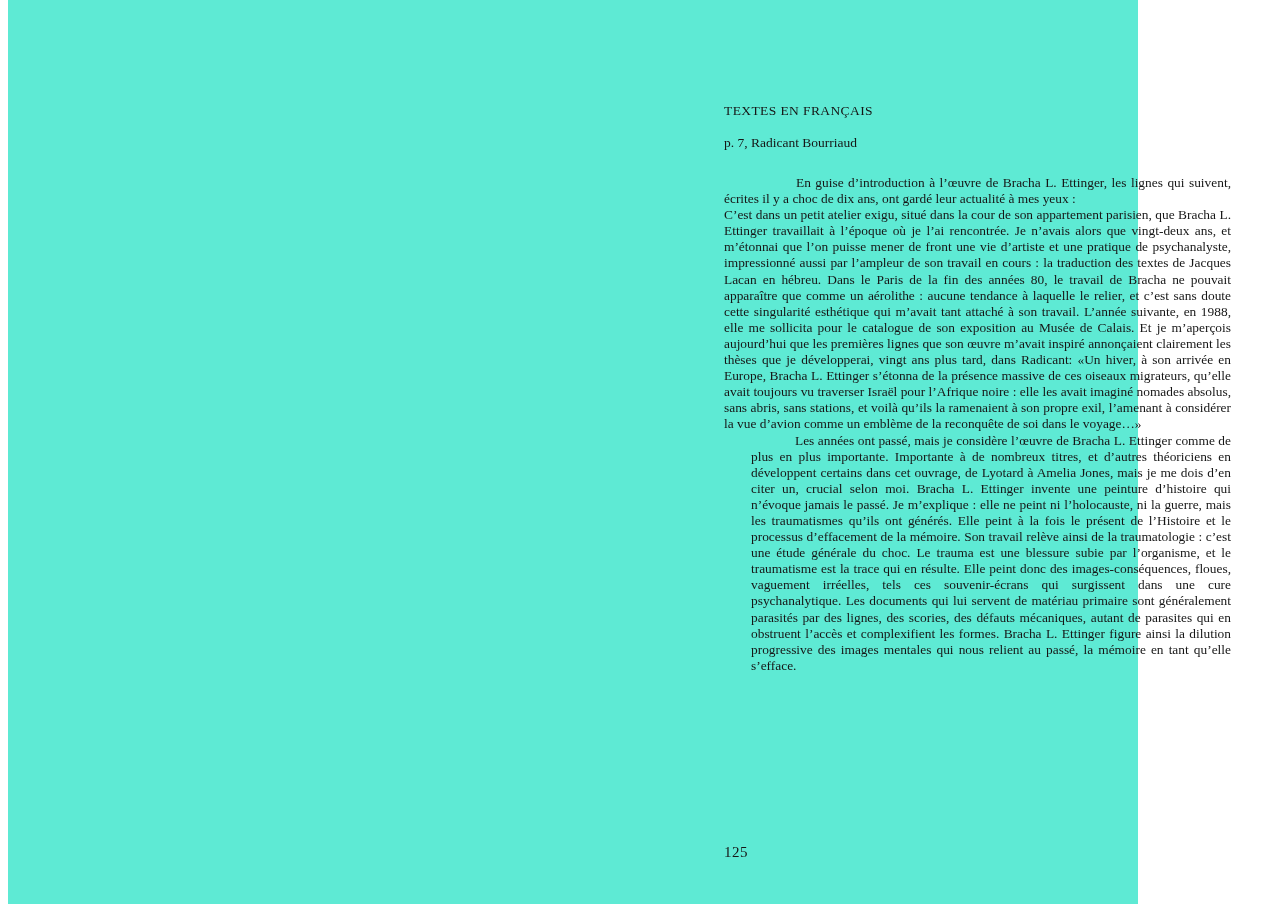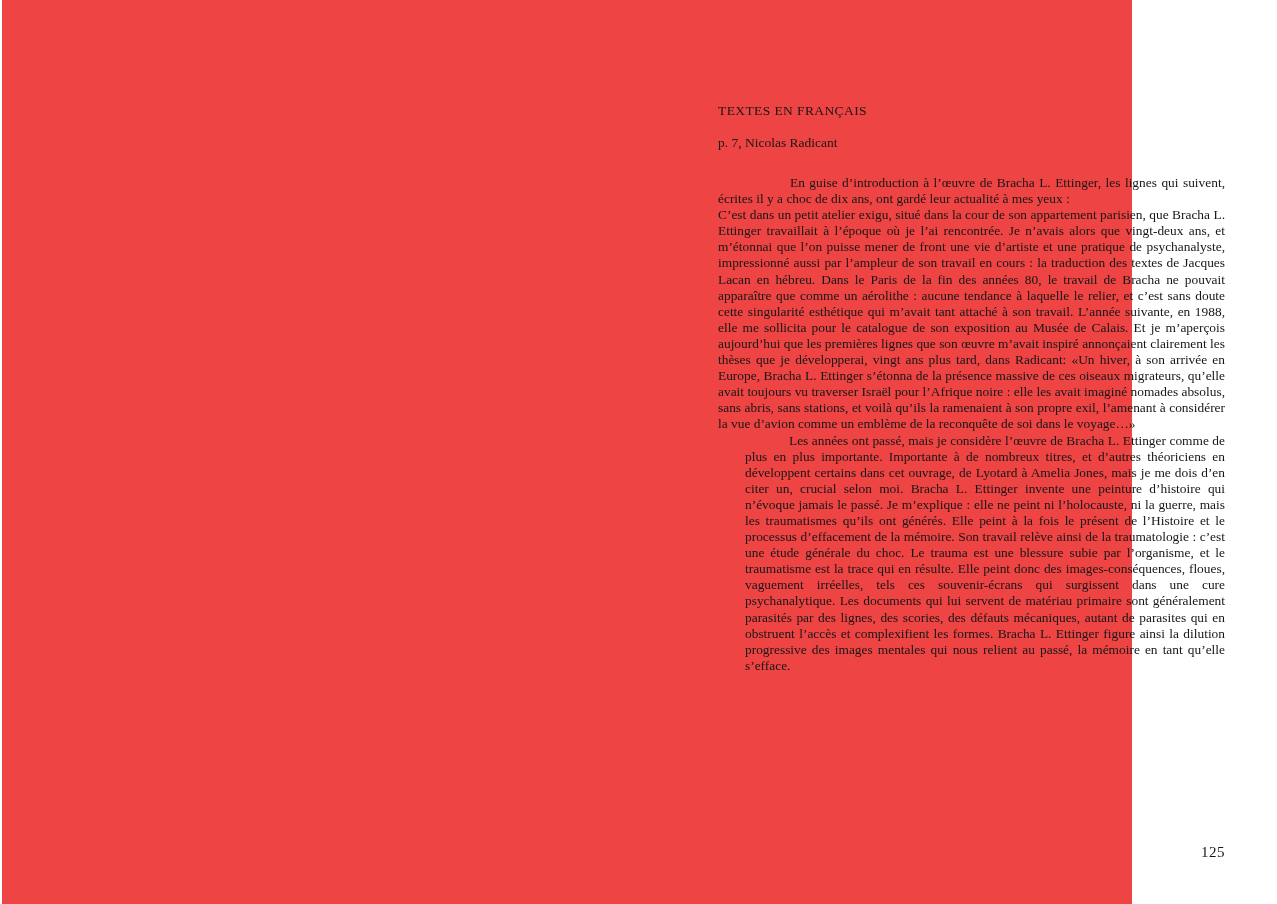--- a/index.html
+++ b/index.html
@@ -10,24 +10,24 @@
   body {
     width: 1277px;
     height: 904px;
     position: relative;
     overflow: hidden;
     font-family: "Liberation Serif", "DejaVu Serif", serif;
     color: #161616;
   }
   .page {
     position: absolute;
-    left: 2px; top: 0;
+    left: 8px; top: 0;
     width: 1130px;
     height: 904px;
-    background: #ef4444;
+    background: #5eead4;
   }
   .text-column {
     position: absolute;
     left: 716px;
     top: 103px;
     width: 507px;
   }
   .heading {
     font-size: 13.5px;
     letter-spacing: 0.4px;
@@ -53,32 +53,32 @@
   p.indent-large { text-indent: 72px; }
   p.indent-normal { text-indent: 44px; margin-left: 27px; }
   p.indent-none { text-indent: 0; }
   .italic { }
   .roman { font-style: normal; }
   .page-number {
     position: absolute;
     left: 716px;
     top: 844px;
     width: 507px;
-    text-align: right;
+    text-align: left;
     font-size: 15px;
     letter-spacing: 0.5px;
   }
 </style>
 </head>
 <body>
 
 <div class="page">
   <div class="text-column">
     <div class="heading">TEXTES EN FRANÇAIS</div>
-    <div class="subheading">p. 7, Nicolas Radicant</div>
+    <div class="subheading">p. 7, Radicant Bourriaud</div>
     <div class="article-body">
         <p class="indent-large"><span class="roman">En guise d’introduction à l’œuvre de Bracha L. Ettinger, les lignes qui suivent, écrites il y a choc de dix ans, ont gardé leur actualité à mes yeux :</span></p>
         <p class="indent-none"><span class="italic">C’est dans un petit atelier exigu, situé dans la cour de son appartement parisien, que Bracha L. Ettinger travaillait à l’époque où je l’ai rencontrée. Je n’avais alors que vingt-deux ans, et m’étonnai que l’on puisse mener de front une vie d’artiste et une pratique de psychanalyste, impressionné aussi par l’ampleur de son travail en cours : la traduction des textes de Jacques Lacan en hébreu. Dans le Paris de la fin des années 80, le travail de Bracha ne pouvait apparaître que comme un aérolithe : aucune tendance à laquelle le relier, et c’est sans doute cette singularité esthétique qui m’avait tant attaché à son travail. L’année suivante, en 1988, elle me sollicita pour le catalogue de son exposition au Musée de Calais. Et je m’aperçois aujourd’hui que les premières lignes que son œuvre m’avait inspiré annonçaient clairement les thèses que je développerai, vingt ans plus tard, dans </span><span class="roman">Radicant</span><span class="italic">: «Un hiver, à son arrivée en Europe, Bracha L. Ettinger s’étonna de la présence massive de ces oiseaux migrateurs, qu’elle avait toujours vu traverser Israël pour l’Afrique noire : elle les avait imaginé nomades absolus, sans abris, sans stations, et voilà qu’ils la ramenaient à son propre exil, l’amenant à considérer la vue d’avion comme un emblème de la reconquête de soi dans le voyage…»</span></p>
         <p class="indent-normal"><span class="roman">Les années ont passé, mais je considère l’œuvre de Bracha L. Ettinger comme de plus en plus importante. Importante à de nombreux titres, et d’autres théoriciens en développent certains dans cet ouvrage, de Lyotard à Amelia Jones, mais je me dois d’en citer un, crucial selon moi. Bracha L. Ettinger invente une peinture d’histoire qui n’évoque jamais le passé. Je m’explique : elle ne peint ni l’holocauste, ni la guerre, mais les traumatismes qu’ils ont générés. Elle peint à la fois le présent de l’Histoire et le processus d’effacement de la mémoire. Son travail relève ainsi de la traumatologie : c’est une étude générale du choc. Le </span><span class="italic">trauma</span><span class="roman"> est une blessure subie par l’organisme, et le </span><span class="italic">traumatisme</span><span class="roman"> est la trace qui en résulte. Elle peint donc des images-conséquences, floues, vaguement irréelles, tels ces souvenir-écrans qui surgissent dans une cure psychanalytique. Les documents qui lui servent de matériau primaire sont généralement parasités par des lignes, des scories, des défauts mécaniques, autant de parasites qui en obstruent l’accès et complexifient les formes. Bracha L. Ettinger figure ainsi la dilution progressive des images mentales qui nous relient au passé, la mémoire en tant qu’elle s’efface.</span></p>
       </div>
   </div>
   <div class="page-number">125</div>
 </div>
 
 </body></html>

